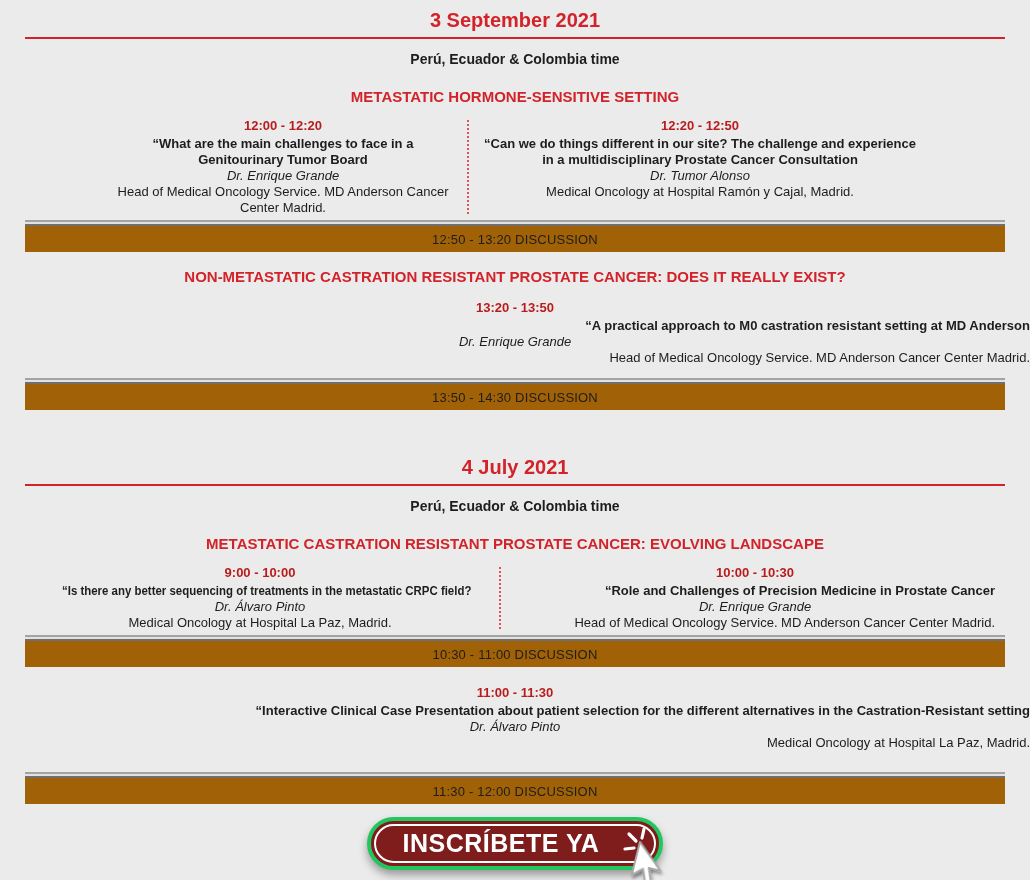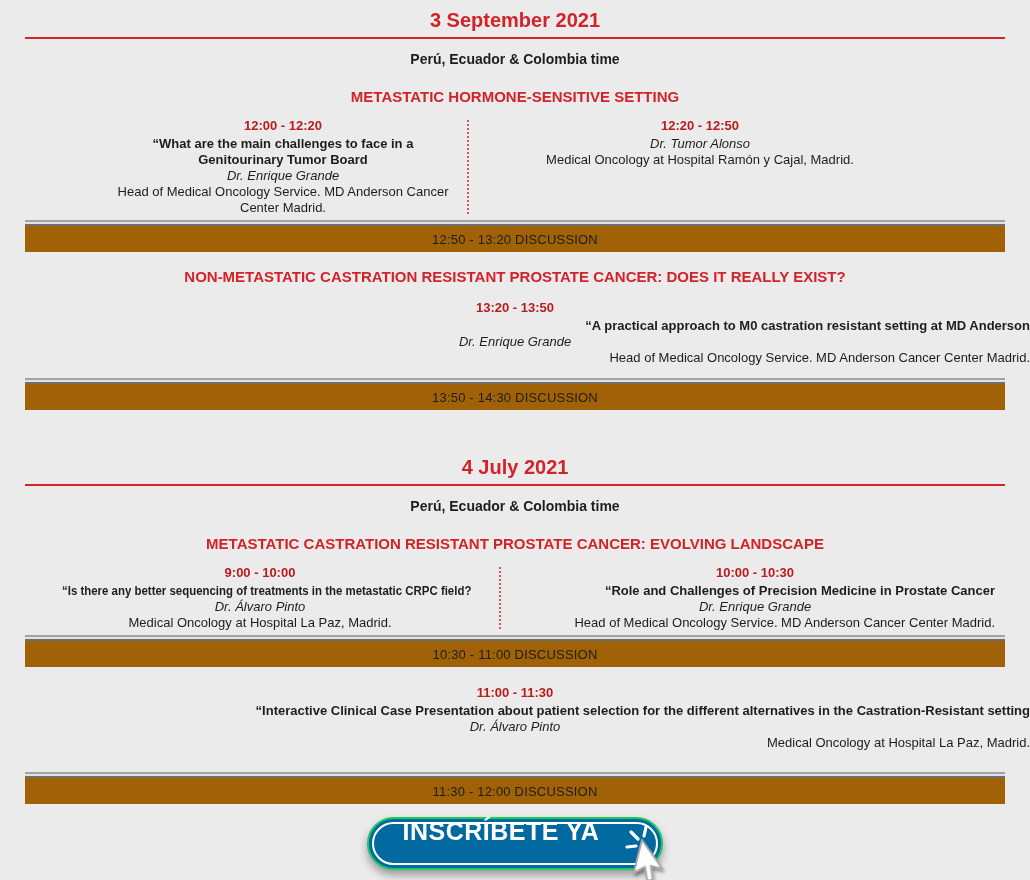--- a/index.html
+++ b/index.html
@@ -67,26 +67,26 @@
   }
 
   .mt-band2 { margin-top:12px; }
   .day2 { margin-top:46px; }
   .mt-band3 { margin-top:21px; }
 
   .cta-row { margin-top:13px; display:flex; justify-content:center; }
   .cta {
     position:relative;
     width:296px; height:53px;
-    background:#0369a1;
-    border:2px solid #22c55e;
+    background:#7f1d1d;
+    border:4px solid #22c55e;
     border-radius:27px;
     box-shadow:0 5px 9px rgba(0,0,0,0.35);
     cursor:pointer;
-    display:flex; justify-content:center;
+    display:flex; align-items:center; justify-content:center;
     padding:0;
   }
   .cta-inner {
     position:absolute; inset:3px;
     border:2px solid #ffffff; border-radius:23px;
     pointer-events:none;
   }
   .cta-label {
     color:#ffffff; font-weight:bold; font-size:25px;
     letter-spacing:0.5px; line-height:1;
@@ -113,20 +113,21 @@
     <div class="two-col">
       <div class="col col-d1-left">
         <div class="time">12:00 - 12:20</div>
         <div class="talk">“What are the main challenges to face in a Genitourinary Tumor Board</div>
         <div class="speaker">Dr. Enrique Grande</div>
         <div class="affil">Head of Medical Oncology Service. MD Anderson Cancer Center Madrid.</div>
       </div>
       <div class="vdivider"></div>
       <div class="col col-d1-right">
         <div class="time">12:20 - 12:50</div>
+        <div class="talk">“Can we do things different in our site? The challenge and experience in a multidisciplinary Prostate Cancer Consultation</div>
         <div class="speaker">Dr. Tumor Alonso</div>
         <div class="affil">Medical Oncology at Hospital Ramón y Cajal, Madrid.</div>
       </div>
     </div>
 
     <div class="band-wrap">
       <div class="double-rule"></div>
       <div class="band">
         <span>12:50 - 13:20 DISCUSSION</span>
       </div>

